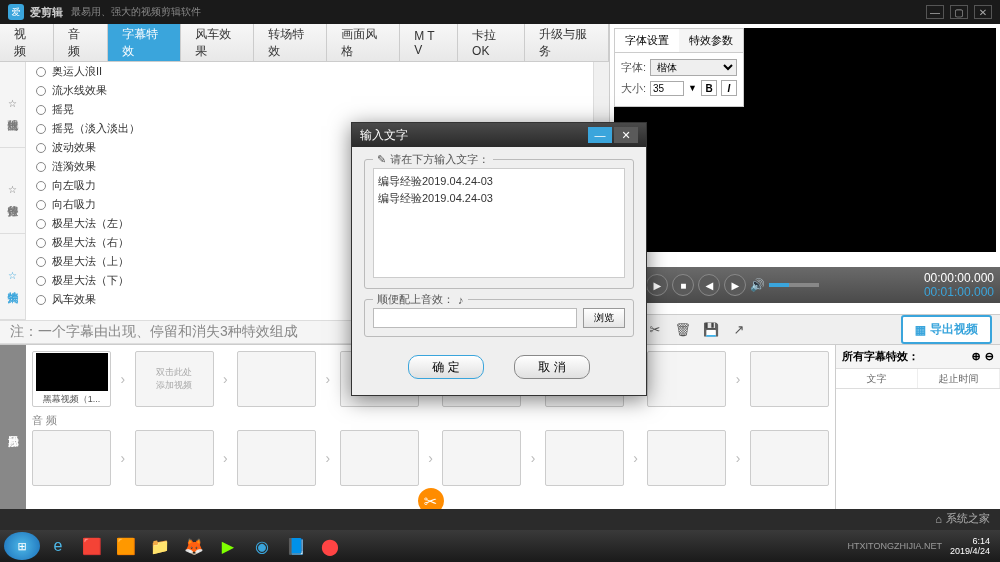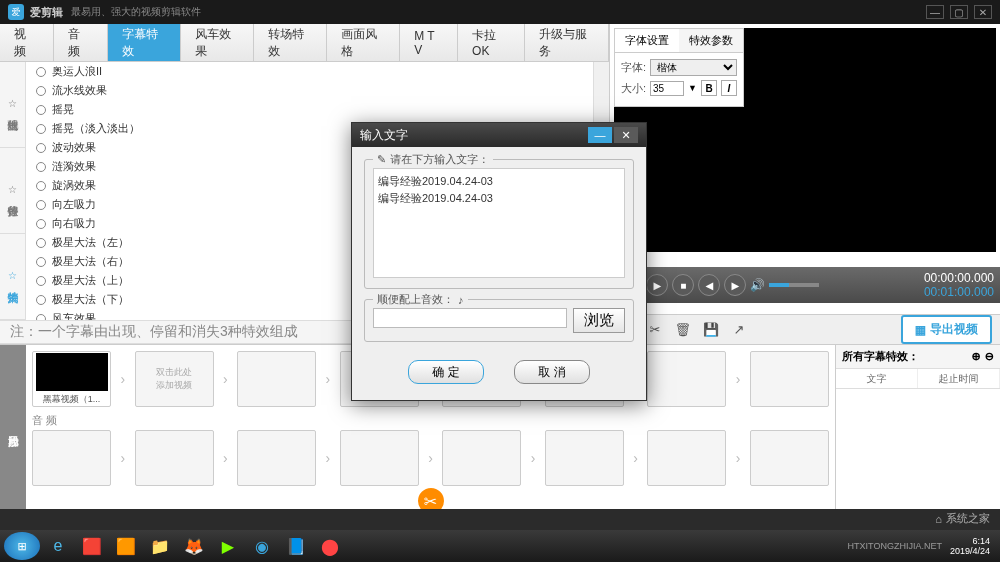--- a/index.html
+++ b/index.html
@@ -82,21 +82,21 @@
 .dialog-title .dlg-controls { margin-left: auto; display: flex; gap: 2px; }
 .dialog-title .dlg-btn { width: 24px; height: 16px; display: flex; align-items: center; justify-content: center; font-size: 11px; cursor: pointer; }
 .dialog-title .dlg-min { background: #3aa5dc; }
 .dialog-title .dlg-close { background: #5a5a5a; }
 .dialog-body { padding: 12px; }
 .fieldset { border: 1px solid #bbb; border-radius: 3px; padding: 8px; margin-bottom: 10px; position: relative; }
 .fieldset .legend { position: absolute; top: -8px; left: 8px; background: #efefef; padding: 0 4px; font-size: 11px; color: #555; display: flex; align-items: center; gap: 4px; }
 .textarea { width: 100%; height: 110px; background: #fff; border: 1px solid #ccc; padding: 4px; font-size: 11px; color: #333; resize: none; line-height: 1.5; }
 .audio-row { display: flex; gap: 6px; }
 .audio-input { flex: 1; height: 20px; border: 1px solid #bbb; background: #fff; }
-.browse-btn { padding: 2px 10px; border: 1px solid #999; background: linear-gradient(#fff, #e5e5e5); cursor: pointer; font-size: 15px; text-align: center; }
+.browse-btn { padding: 2px 10px; border: 1px solid #999; background: linear-gradient(#fff, #e5e5e5); cursor: pointer; font-size: 10px; text-align: center; }
 .dialog-buttons { display: flex; justify-content: center; gap: 30px; padding: 8px 0 4px; }
 .dlg-action { width: 76px; height: 24px; border: 1px solid #888; background: linear-gradient(#fff, #e0e0e0); cursor: pointer; font-size: 12px; border-radius: 10px; }
 .dlg-action.primary { border-color: #3aa5dc; }
 
 .taskbar { position: absolute; bottom: 0; left: 0; right: 0; height: 32px; background: linear-gradient(#3a3a3a, #1a1a1a); display: flex; align-items: center; padding: 0 4px; gap: 2px; }
 .start-btn { width: 36px; height: 28px; background: radial-gradient(circle, #4db8e8, #1a6eb8); border-radius: 50%; display: flex; align-items: center; justify-content: center; color: #fff; cursor: pointer; }
 .task-item { width: 32px; height: 28px; display: flex; align-items: center; justify-content: center; border-radius: 2px; cursor: pointer; font-size: 16px; }
 .tray { margin-left: auto; color: #fff; font-size: 9px; text-align: right; padding-right: 6px; display: flex; align-items: center; gap: 8px; }
 .watermark { position: absolute; bottom: 36px; right: 10px; color: #fff; opacity: 0.6; font-size: 11px; display: flex; align-items: center; gap: 4px; }
 </style>
@@ -159,24 +159,20 @@
             <span class="radio"></span>
             <span>摇晃（淡入淡出）</span>
           </div>
           <div class="fx-item">
             <span class="radio"></span>
             <span>波动效果</span>
           </div>
           <div class="fx-item">
             <span class="radio"></span>
             <span>涟漪效果</span>
-          </div>
-          <div class="fx-item">
-            <span class="radio"></span>
-            <span>旋涡效果</span>
           </div>
           <div class="fx-item">
             <span class="radio"></span>
             <span>向左吸力</span>
           </div>
           <div class="fx-item">
             <span class="radio"></span>
             <span>向右吸力</span>
           </div>
           <div class="fx-item">

